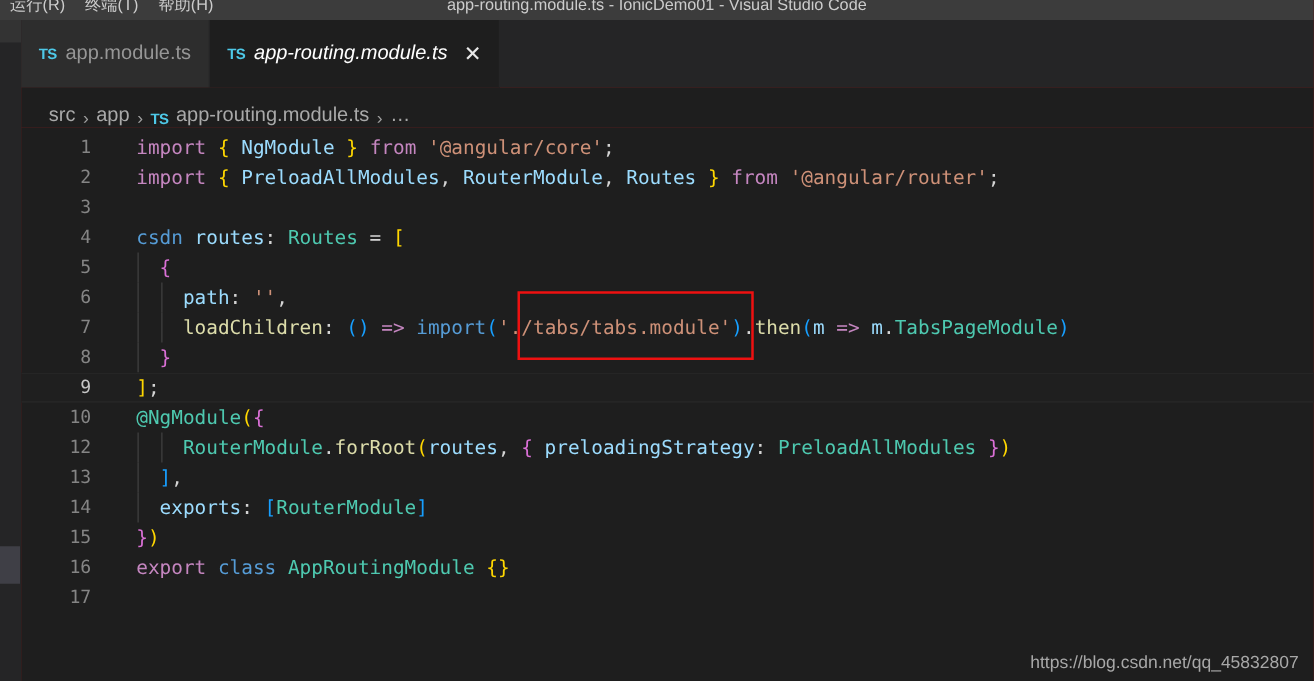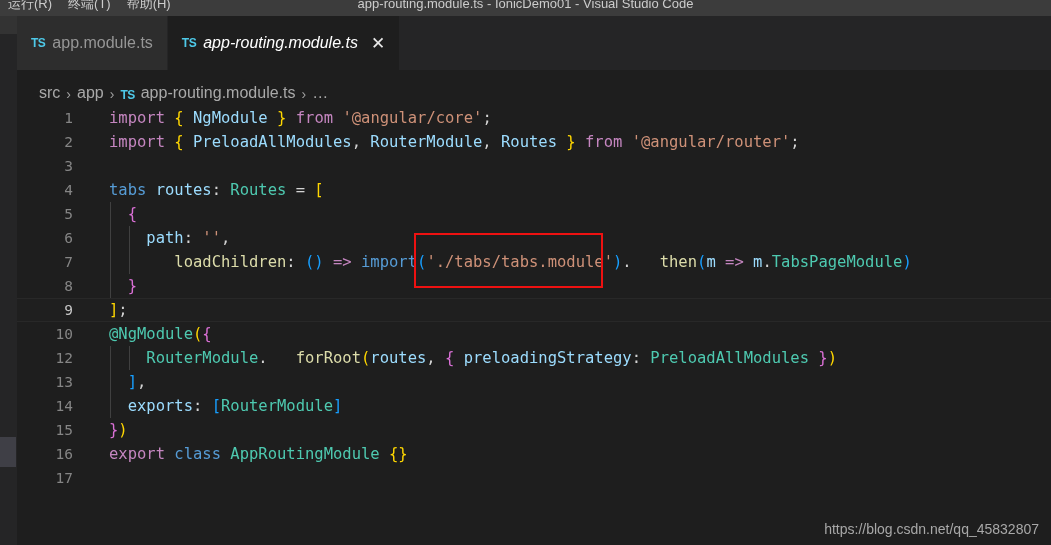--- a/index.html
+++ b/index.html
@@ -186,21 +186,21 @@
   
   .t-kw      { color: #c586c0; }  
   .t-ctl     { color: #569cd6; }  
   .t-var     { color: #9cdcfe; }  
   .t-type    { color: #4ec9b0; }  
   .t-str     { color: #ce9178; }  
   .t-punc    { color: #d4d4d4; }  
   .t-br1     { color: #ffd700; }  
   .t-br2     { color: #da70d6; }  
   .t-br3     { color: #179fff; }  
-  .t-fn      { color: #dcdcaa; margin-left: 28px; }  
+  .t-fn      { color: #dcdcaa; }  
   .t-plain   { color: #d4d4d4; }
 
   
   .annot-box {
     position: absolute;
     left: 414px; top: 233px;
     width: 189px; height: 55px;
     border: 2px solid #ee1111;
     pointer-events: none;
   }
@@ -255,21 +255,21 @@
       <span>app-routing.module.ts</span>
       <span class="bc-sep">›</span>
       <span>…</span>
     </div>
 
   <div class="editor">
     <div class="code-area" id="code-area">
         <div class="line"><span class="ln">1</span><span class="code"><span class="t-kw">import</span><span class="t-plain"> </span><span class="t-br1">{</span><span class="t-plain"> </span><span class="t-var">NgModule</span><span class="t-plain"> </span><span class="t-br1">}</span><span class="t-plain"> </span><span class="t-kw">from</span><span class="t-plain"> </span><span class="t-str">'@angular/core'</span><span class="t-punc">;</span></span></div>
         <div class="line"><span class="ln">2</span><span class="code"><span class="t-kw">import</span><span class="t-plain"> </span><span class="t-br1">{</span><span class="t-plain"> </span><span class="t-var">PreloadAllModules</span><span class="t-punc">, </span><span class="t-var">RouterModule</span><span class="t-punc">, </span><span class="t-var">Routes</span><span class="t-plain"> </span><span class="t-br1">}</span><span class="t-plain"> </span><span class="t-kw">from</span><span class="t-plain"> </span><span class="t-str">'@angular/router'</span><span class="t-punc">;</span></span></div>
         <div class="line"><span class="ln">3</span><span class="code"></span></div>
-        <div class="line"><span class="ln">4</span><span class="code"><span class="t-ctl">tabs</span><span class="t-plain"> </span><span class="t-var">routes</span><span class="t-punc">: </span><span class="t-type">Routes</span><span class="t-punc"> = </span><span class="t-br1">[</span></span></div>
+        <div class="line"><span class="ln">4</span><span class="code"><span class="t-ctl">csdn</span><span class="t-plain"> </span><span class="t-var">routes</span><span class="t-punc">: </span><span class="t-type">Routes</span><span class="t-punc"> = </span><span class="t-br1">[</span></span></div>
         <div class="line"><span class="ln">5</span><span class="guide g1"></span><span class="code"><span class="t-br2">  {</span></span></div>
         <div class="line"><span class="ln">6</span><span class="guide g1"></span><span class="guide g2"></span><span class="code"><span class="t-plain">    </span><span class="t-var">path</span><span class="t-punc">: </span><span class="t-str">''</span><span class="t-punc">,</span></span></div>
         <div class="line"><span class="ln">7</span><span class="guide g1"></span><span class="guide g2"></span><span class="code"><span class="t-plain">    </span><span class="t-fn">loadChildren</span><span class="t-punc">: </span><span class="t-br3">(</span><span class="t-br3">)</span><span class="t-plain"> </span><span class="t-kw">=&gt;</span><span class="t-plain"> </span><span class="t-ctl">import</span><span class="t-br3">(</span><span class="t-str">'./tabs/tabs.module'</span><span class="t-br3">)</span><span class="t-punc">.</span><span class="t-fn">then</span><span class="t-br3">(</span><span class="t-var">m</span><span class="t-plain"> </span><span class="t-kw">=&gt;</span><span class="t-plain"> </span><span class="t-var">m</span><span class="t-punc">.</span><span class="t-type">TabsPageModule</span><span class="t-br3">)</span></span></div>
         <div class="line"><span class="ln">8</span><span class="guide g1"></span><span class="code"><span class="t-br2">  }</span></span></div>
         <div class="line current"><span class="ln">9</span><span class="code"><span class="t-br1">]</span><span class="t-punc">;</span></span></div>
         <div class="line"><span class="ln">10</span><span class="code"><span class="t-type">@</span><span class="t-type">NgModule</span><span class="t-br1">(</span><span class="t-br2">{</span></span></div>
         <div class="line"><span class="ln">12</span><span class="guide g1"></span><span class="guide g2"></span><span class="code"><span class="t-plain">    </span><span class="t-type">RouterModule</span><span class="t-punc">.</span><span class="t-fn">forRoot</span><span class="t-br1">(</span><span class="t-var">routes</span><span class="t-punc">, </span><span class="t-br2">{</span><span class="t-plain"> </span><span class="t-var">preloadingStrategy</span><span class="t-punc">: </span><span class="t-type">PreloadAllModules</span><span class="t-plain"> </span><span class="t-br2">}</span><span class="t-br1">)</span></span></div>
         <div class="line"><span class="ln">13</span><span class="guide g1"></span><span class="code"><span class="t-plain">  </span><span class="t-br3">]</span><span class="t-punc">,</span></span></div>
         <div class="line"><span class="ln">14</span><span class="guide g1"></span><span class="code"><span class="t-plain">  </span><span class="t-var">exports</span><span class="t-punc">: </span><span class="t-br3">[</span><span class="t-type">RouterModule</span><span class="t-br3">]</span></span></div>
         <div class="line"><span class="ln">15</span><span class="code"><span class="t-br2">}</span><span class="t-br1">)</span></span></div>

